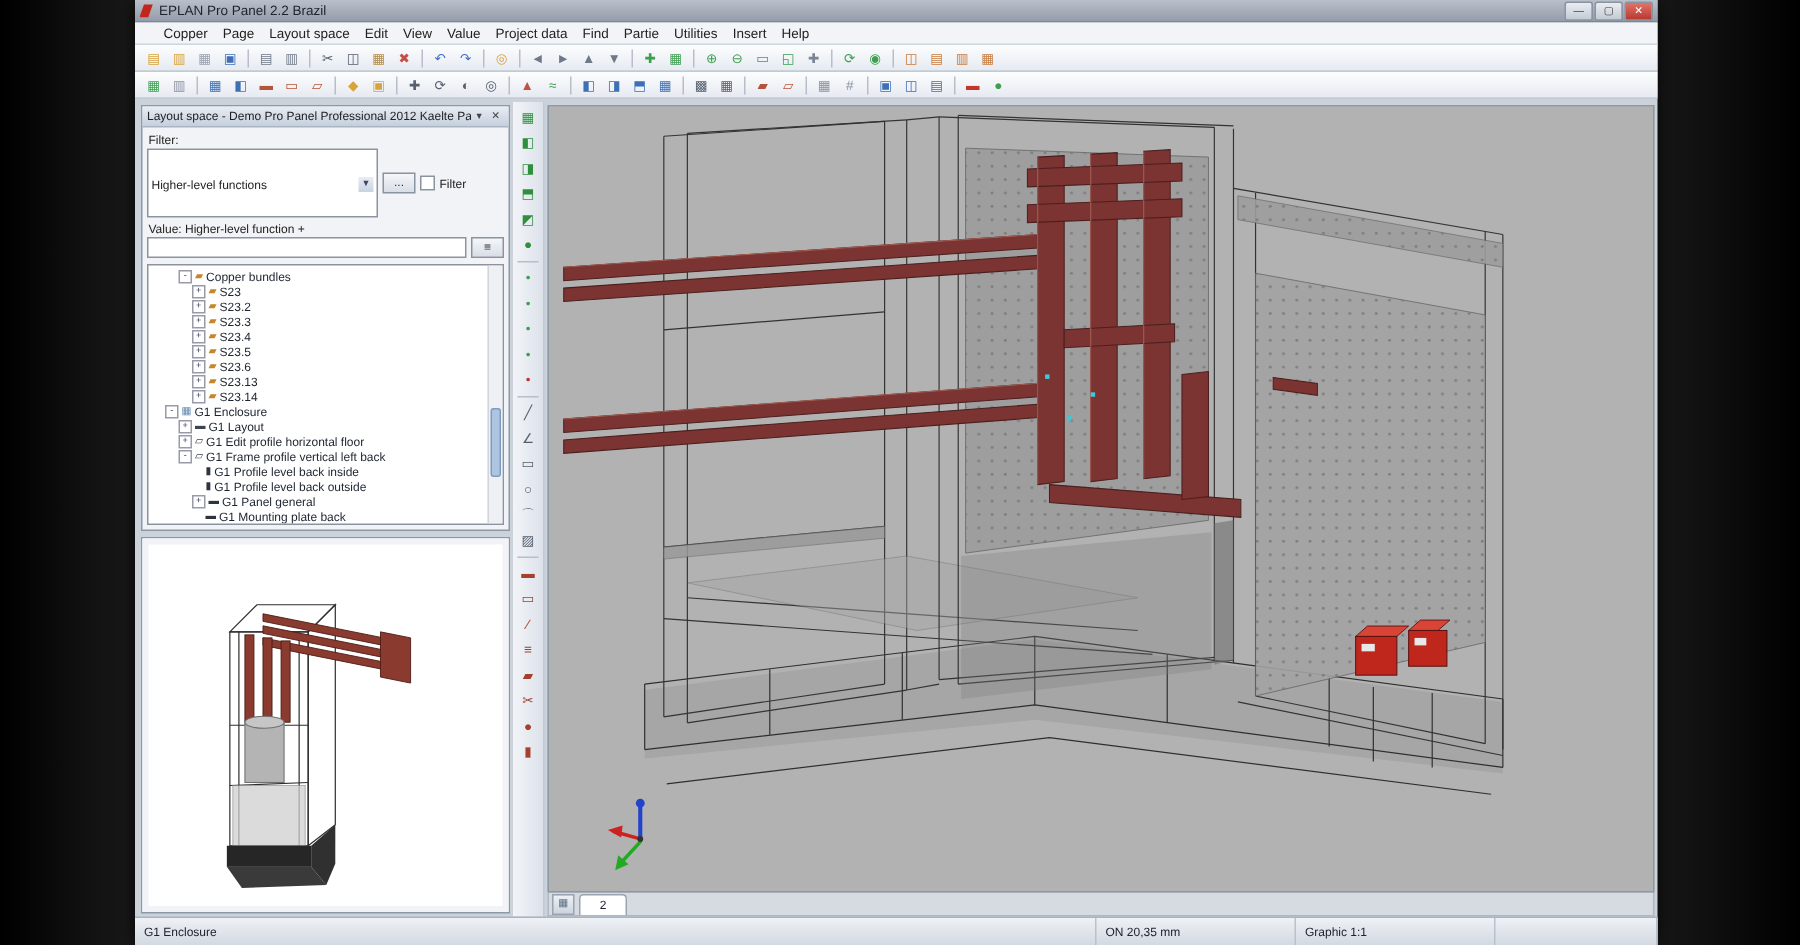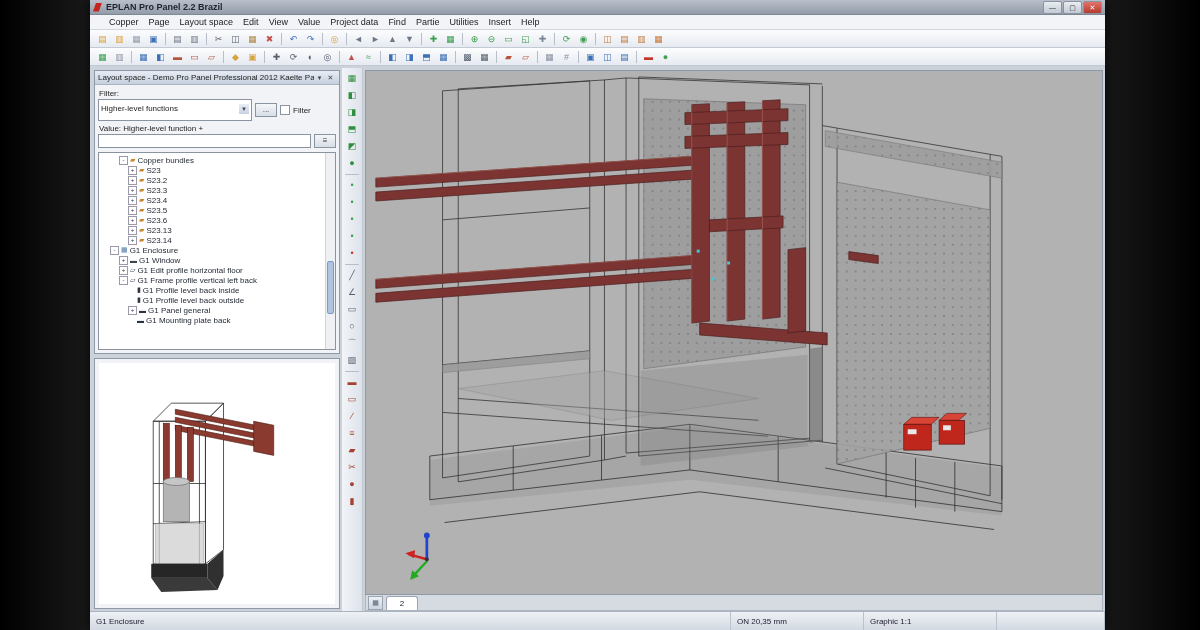--- a/index.html
+++ b/index.html
@@ -5,21 +5,21 @@
   html,body{margin:0;padding:0;width:1200px;height:630px;overflow:hidden;background:#101010;
             font-family:"Liberation Sans",sans-serif;-webkit-font-smoothing:antialiased;}
   #stage{position:relative;width:1200px;height:630px;background:linear-gradient(90deg,#000 0%,#181818 7%,#181818 92%,#000 100%);}
   #window{position:absolute;left:90px;top:0;width:1015px;height:630px;background:#ccd2da;
           box-shadow:0 0 12px rgba(0,0,0,.8);display:flex;flex-direction:column;}
   
   .titlebar{height:14px;background:linear-gradient(#b9c0ca,#939ca9);display:flex;align-items:center;
             padding:0 3px;border-bottom:1px solid #7e8794;}
   .app-ico{width:9px;height:9px;background:#c1251b;margin-right:4px;flex:0 0 auto;
            clip-path:polygon(0 100%,35% 0,100% 0,65% 100%);}
-  .title-text{font-size:9px;color:#1d2430;flex:1;white-space:nowrap;overflow:hidden;font-weight:bold;}
+  .title-text{font-size:9px;color:#1d2430;flex:1;white-space:nowrap;overflow:hidden;}
   .winbtns{display:flex;gap:1px;}
   .wbtn{width:17px;height:11px;font-size:7px;line-height:11px;text-align:center;color:#333;
         background:linear-gradient(#e9edf2,#c3cad3);border:1px solid #8a93a0;border-radius:2px;}
   .wbtn.close{background:linear-gradient(#e2736a,#b6392e);color:#fff;}
   
   .menubar{height:14px;background:#f2f4f7;border-bottom:1px solid #cfd5dd;display:flex;align-items:center;padding-left:14px;}
   .menu-item{font-size:9px;color:#222;padding:0 5px;line-height:14px;}
   
   .toolbar{height:17px;background:linear-gradient(#fcfdfe,#e6eaf1);border-bottom:1px solid #c4cad3;
            display:flex;align-items:center;padding:0 4px;overflow:hidden;}
@@ -30,22 +30,22 @@
   #dock{width:246px;display:flex;flex-direction:column;padding:2px 2px 2px 4px;min-height:0;}
   .panel{border:1px solid #8e99a8;background:#f2f3f6;display:flex;flex-direction:column;min-height:0;}
   .phead{height:13px;background:linear-gradient(#e8edf5,#c5cfdd);border-bottom:1px solid #aab4c2;
          display:flex;align-items:center;padding:0 3px;}
   .phead .ptitle{font-size:8px;color:#222;flex:1;white-space:nowrap;overflow:hidden;}
   .pbtn{font-size:7px;color:#444;width:11px;text-align:center;line-height:11px;}
   #navigator{height:282px;}
   .navbody{flex:1;display:flex;flex-direction:column;padding:3px;min-height:0;}
   .flabel{font-size:8px;color:#222;margin:1px 0 1px 1px;}
   .frow{display:flex;align-items:center;gap:3px;margin-bottom:2px;}
-  .dropdown{flex:0 0 148px;height:12px;border:1px solid #8a93a0;background:#fff;display:flex;align-items:flex-start;
-            font-size:8px;padding:4px 2px;color:#222;}
+  .dropdown{flex:0 0 148px;height:12px;border:1px solid #8a93a0;background:#fff;display:flex;align-items:flex-end;
+            font-size:8px;padding:16px 2px;color:#222;}
   .dropdown .dd-arrow{margin-left:auto;font-size:6px;color:#446;background:linear-gradient(#e8edf4,#c8d2e0);
             width:10px;text-align:center;height:10px;line-height:10px;}
   .sbtn{height:12px;min-width:16px;border:1px solid #8a93a0;background:linear-gradient(#f4f6f9,#d8dee7);
         font-size:8px;line-height:11px;text-align:center;color:#333;padding:0 2px;}
   .chk{width:8px;height:8px;border:1px solid #8a93a0;background:#fff;display:inline-block;}
   .chklabel{font-size:8px;color:#222;}
   .vinput{flex:1;height:12px;border:1px solid #8a93a0;background:#fff;font-size:8px;padding:0 2px;
           font-family:"Liberation Sans",sans-serif;}
   .treebox{flex:1;border:1px solid #8a93a0;background:#fff;margin-top:2px;position:relative;overflow:hidden;display:flex;}
   .treecol{flex:1;padding:2px 0 0 2px;overflow:hidden;}
@@ -283,21 +283,21 @@
                   <div class="trow">
                     <span style="width: 9px; flex: 0 0 auto;"></span>
                     <span class="exp">-</span>
                     <span class="ticon" style="color: rgb(91, 130, 171);">▦</span>
                     <span class="tlabel">G1 Enclosure</span>
                   </div>
                   <div class="trow">
                     <span style="width: 18px; flex: 0 0 auto;"></span>
                     <span class="exp">+</span>
                     <span class="ticon" style="color: rgb(59, 68, 81);">▬</span>
-                    <span class="tlabel">G1 Window</span>
+                    <span class="tlabel">G1 Layout</span>
                   </div>
                   <div class="trow">
                     <span style="width: 18px; flex: 0 0 auto;"></span>
                     <span class="exp">+</span>
                     <span class="ticon" style="color: rgb(59, 68, 81);">▱</span>
                     <span class="tlabel">G1 Edit profile horizontal floor</span>
                   </div>
                   <div class="trow">
                     <span style="width: 18px; flex: 0 0 auto;"></span>
                     <span class="exp">-</span>

